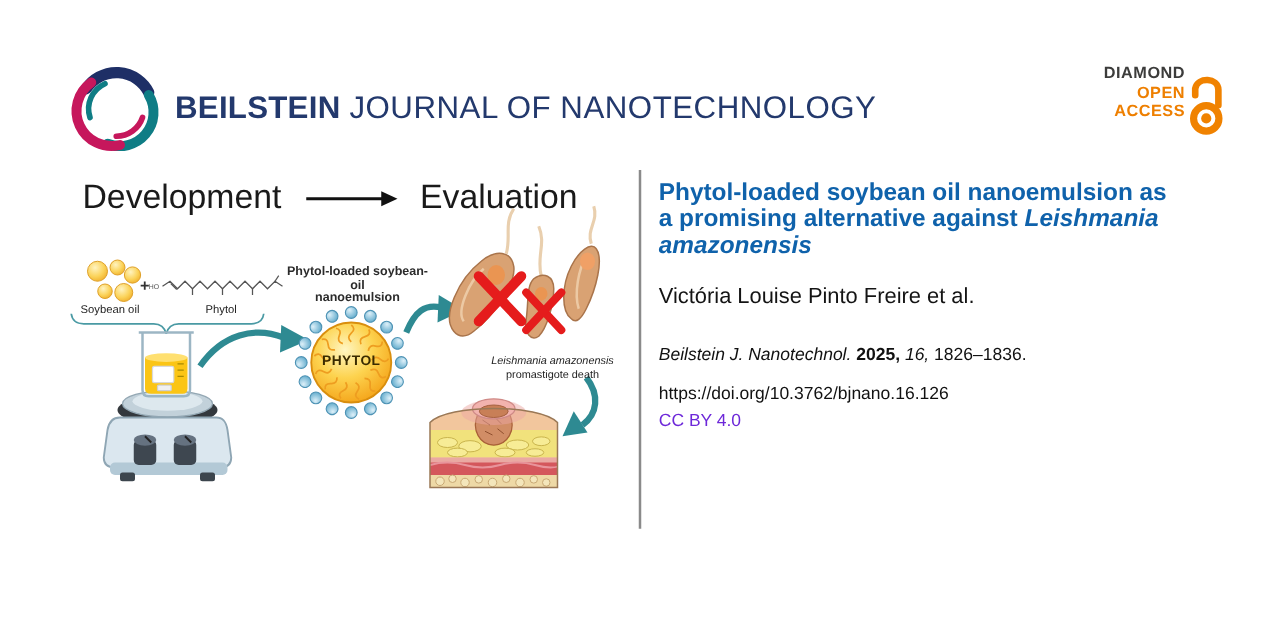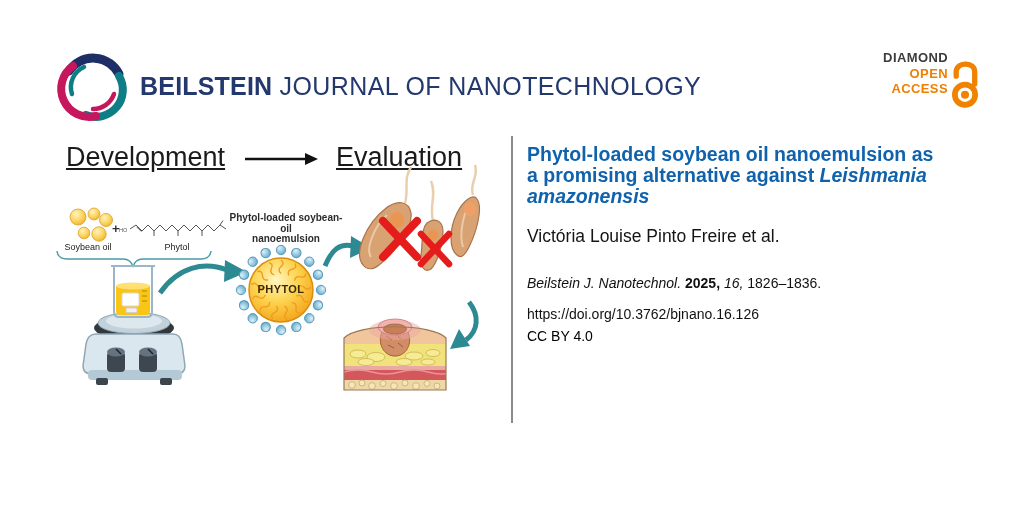--- a/index.html
+++ b/index.html
@@ -7,39 +7,39 @@
         font-family:"Liberation Sans","DejaVu Sans",sans-serif;}
   .abs{position:absolute;}
   
   .journal-name{left:140px;top:72px;font-size:25px;color:#23396d;letter-spacing:.2px;white-space:nowrap;}
   .journal-name b{font-weight:700;}
   .journal-name .light{font-weight:400;letter-spacing:.4px;}
   .oa-text{left:856px;top:50px;width:92px;text-align:right;font-weight:700;font-size:13px;line-height:15.5px;letter-spacing:.4px;}
   .oa-diamond{color:#3c3c3b;}
   .oa-orange{color:#ee7f00;}
   
-  .stage{font-size:27px;color:#1a1a1a;text-decoration:underline;}
+  .stage{font-size:27px;color:#1a1a1a;}
   
   .cap{font-size:9px;color:#222;text-align:center;line-height:11px;}
   .cap-bold{font-weight:600;color:#2b2b2b;font-size:10px;line-height:10.5px;}
   .italic{font-style:italic;}
   .tinytxt{font-size:5.5px;color:#555;}
   .plus{font-size:13px;font-weight:700;color:#333;}
   .core-label{font-size:11px;font-weight:700;color:#3a2b00;letter-spacing:.4px;text-align:center;}
   
   .divider{left:511px;top:136px;width:1.5px;height:287px;background:#8a8a8a;}
   .title{left:527px;top:144px;width:474px;font-size:19.5px;line-height:21px;font-weight:700;color:#0f62ab;}
   .title .italic{font-weight:700;}
   .authors{left:527px;top:226px;font-size:17.5px;color:#141414;}
   .cite{left:527px;top:275px;font-size:14px;color:#111;}
   .cite .j{font-style:italic;}
   .cite .y{font-weight:700;}
   .cite .v{font-style:italic;}
   .doi{left:527px;top:306px;font-size:14px;color:#111;}
-  .lic{left:527px;top:328px;font-size:14px;color:#000000;}
+  .lic{left:527px;top:328px;font-size:14px;color:#6d28d9;}
 </style>
 </head>
 <body>
 
 <div id="page">
 
   <svg class="abs" style="left:55px;top:49px;" width="76" height="76" viewBox="0 0 76 76">
     <path d="M14,22 A29,29 0 0 1 64,25" fill="none" stroke="#1e2f66" stroke-width="9" stroke-linecap="round"></path>
     <path d="M64,27 A27,27 0 0 1 31,66" fill="none" stroke="#0f7d85" stroke-width="8" stroke-linecap="round"></path>
     <path d="M18,17 A28,28 0 0 0 41,67" fill="none" stroke="#c6175c" stroke-width="8" stroke-linecap="round"></path>
@@ -211,20 +211,24 @@
     <ellipse cx="125" cy="46" rx="6" ry="7" fill="#f0a066"></ellipse>
     <g stroke="#e51c1c" stroke-width="8" stroke-linecap="round">
       <line x1="38" y1="58" x2="72" y2="94"></line>
         <line x1="72" y1="58" x2="38" y2="94"></line>
     </g>
     <g stroke="#e51c1c" stroke-width="6.5" stroke-linecap="round">
       <line x1="76" y1="71" x2="104" y2="101"></line>
         <line x1="104" y1="71" x2="76" y2="101"></line>
     </g>
   </svg>
+  <div class="abs cap" style="left:384px;top:283px;width:116px;font-size:8.7px;">
+    <div class="italic">Leishmania amazonensis</div>
+    <div>promastigote death</div>
+  </div>
 
   <svg class="abs" style="left:338px;top:312px;" width="114" height="84" viewBox="0 0 114 84">
     <defs>
       <clipPath id="slab">
           <path d="M6,26 C20,11 94,11 108,26 L108,78 L6,78 Z"></path>
         </clipPath>
     </defs>
     <g clip-path="url(#slab)">
       <rect x="6" y="10" width="102" height="70" fill="#f2c69d"></rect>
       <rect x="6" y="32" width="102" height="22" fill="#f1e27c"></rect>

